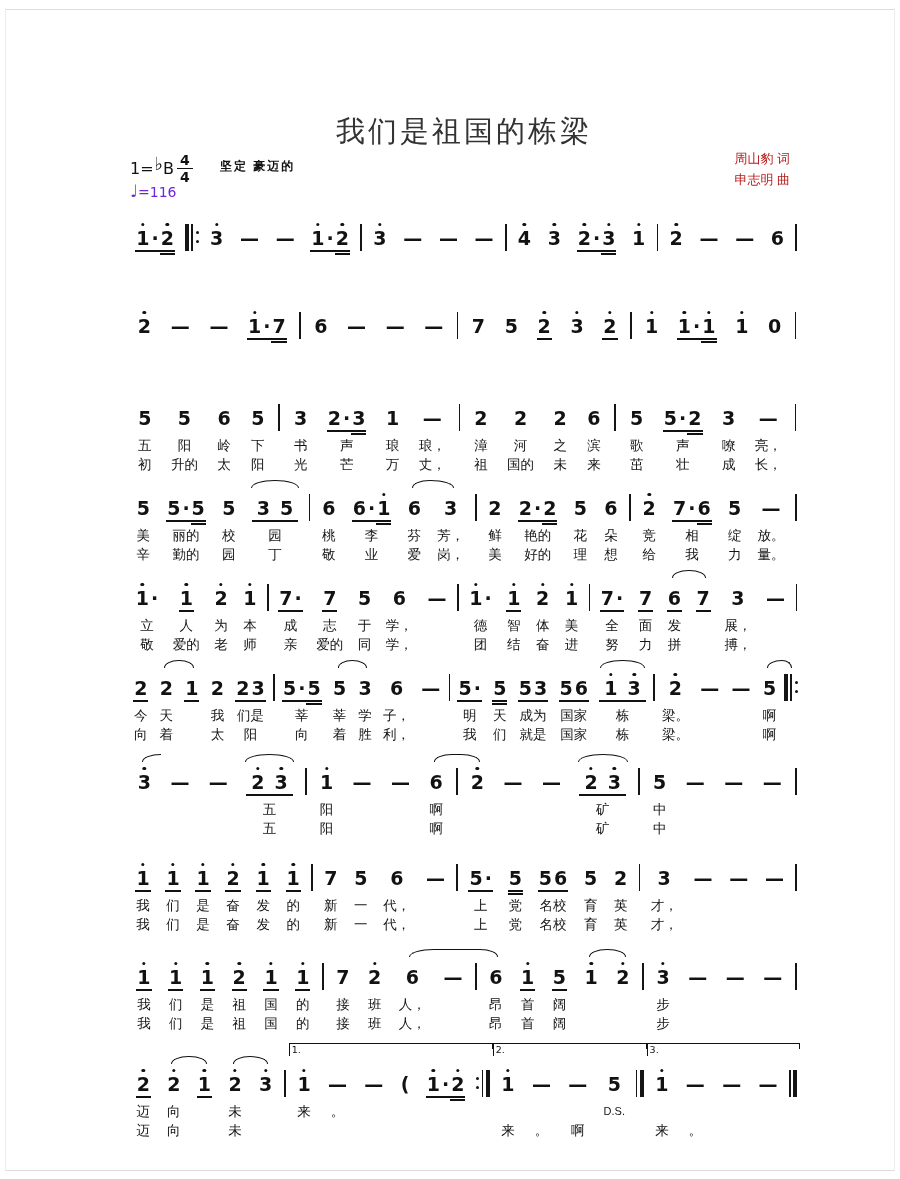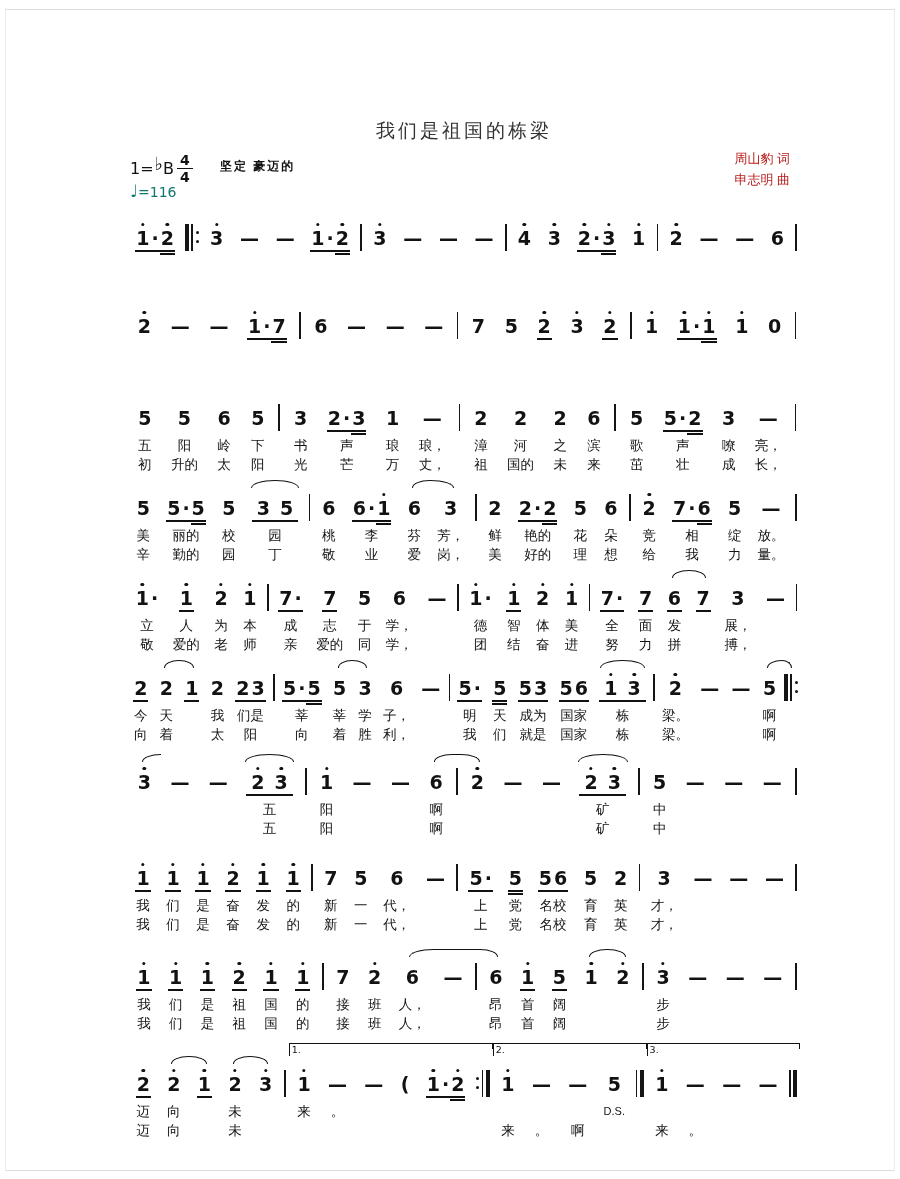--- a/index.html
+++ b/index.html
@@ -3,30 +3,30 @@
 <meta charset="utf-8">
 <style>
   html,body{margin:0;padding:0;background:#fff;}
   body{width:900px;height:1179px;position:relative;font-family:"Liberation Sans",sans-serif;color:#131313;overflow:hidden;}
   .scan{position:absolute;}
   .scan.top{left:6px;right:6px;top:9px;border-top:1px solid #dcdcdc;}
   .scan.bottom{left:6px;right:6px;bottom:8px;border-top:1px solid #dcdcdc;}
   .scan.left{top:8px;bottom:8px;left:5px;border-left:1px solid #ededed;}
   .scan.right{top:8px;bottom:8px;right:5px;border-left:1px solid #ededed;}
   .content{position:absolute;left:128px;top:112px;width:672px;}
-  .title{text-align:center;font-size:19px;font-weight:500;letter-spacing:3px;color:#333;height:38px;line-height:38px;}
+  .title{text-align:center;font-size:29px;font-weight:500;letter-spacing:3px;color:#333;height:38px;line-height:38px;}
   .subtitle{text-align:center;font-size:13.5px;font-weight:700;color:#222;height:24px;line-height:24px;}
   .meta{position:relative;height:56px;}
   .keyblock{position:absolute;left:2px;top:2px;display:flex;align-items:center;font-size:16px;color:#111;font-family:"DejaVu Sans",sans-serif;}
   .flat{font-size:18px;position:relative;top:-5px;margin-left:1px;}
   .frac{display:inline-flex;flex-direction:column;align-items:center;margin-left:3px;font-size:14px;font-weight:700;line-height:1.15;}
   .frac .den{border-top:1.3px solid #111;padding:0 3px;}
   .frac .num{padding:0 3px;}
   .expr{position:absolute;left:92px;top:8px;font-size:12px;font-weight:700;letter-spacing:2px;color:#111;}
-  .tempo{position:absolute;left:2px;top:31px;font-size:14px;color:#0f766e;font-family:"DejaVu Sans",sans-serif;}
+  .tempo{position:absolute;left:2px;top:31px;font-size:14px;color:#6d28d9;font-family:"DejaVu Sans",sans-serif;}
   .tempo .nq{font-size:17px;}
   .credits{position:absolute;right:10px;top:-2px;font-size:13px;line-height:1.65;color:#b91c1c;}
   
   #score{margin-top:4px;}
   .system{display:flex;width:100%;}
   #score .system:nth-child(1){margin-bottom:42px;}
   #score .system:nth-child(2){margin-bottom:46px;}
   #score .system:nth-child(3),#score .system:nth-child(4),#score .system:nth-child(5){margin-bottom:6px;}
   #score .system:nth-child(6){margin-bottom:10px;}
   #score .system:nth-child(7){margin-bottom:12px;}

